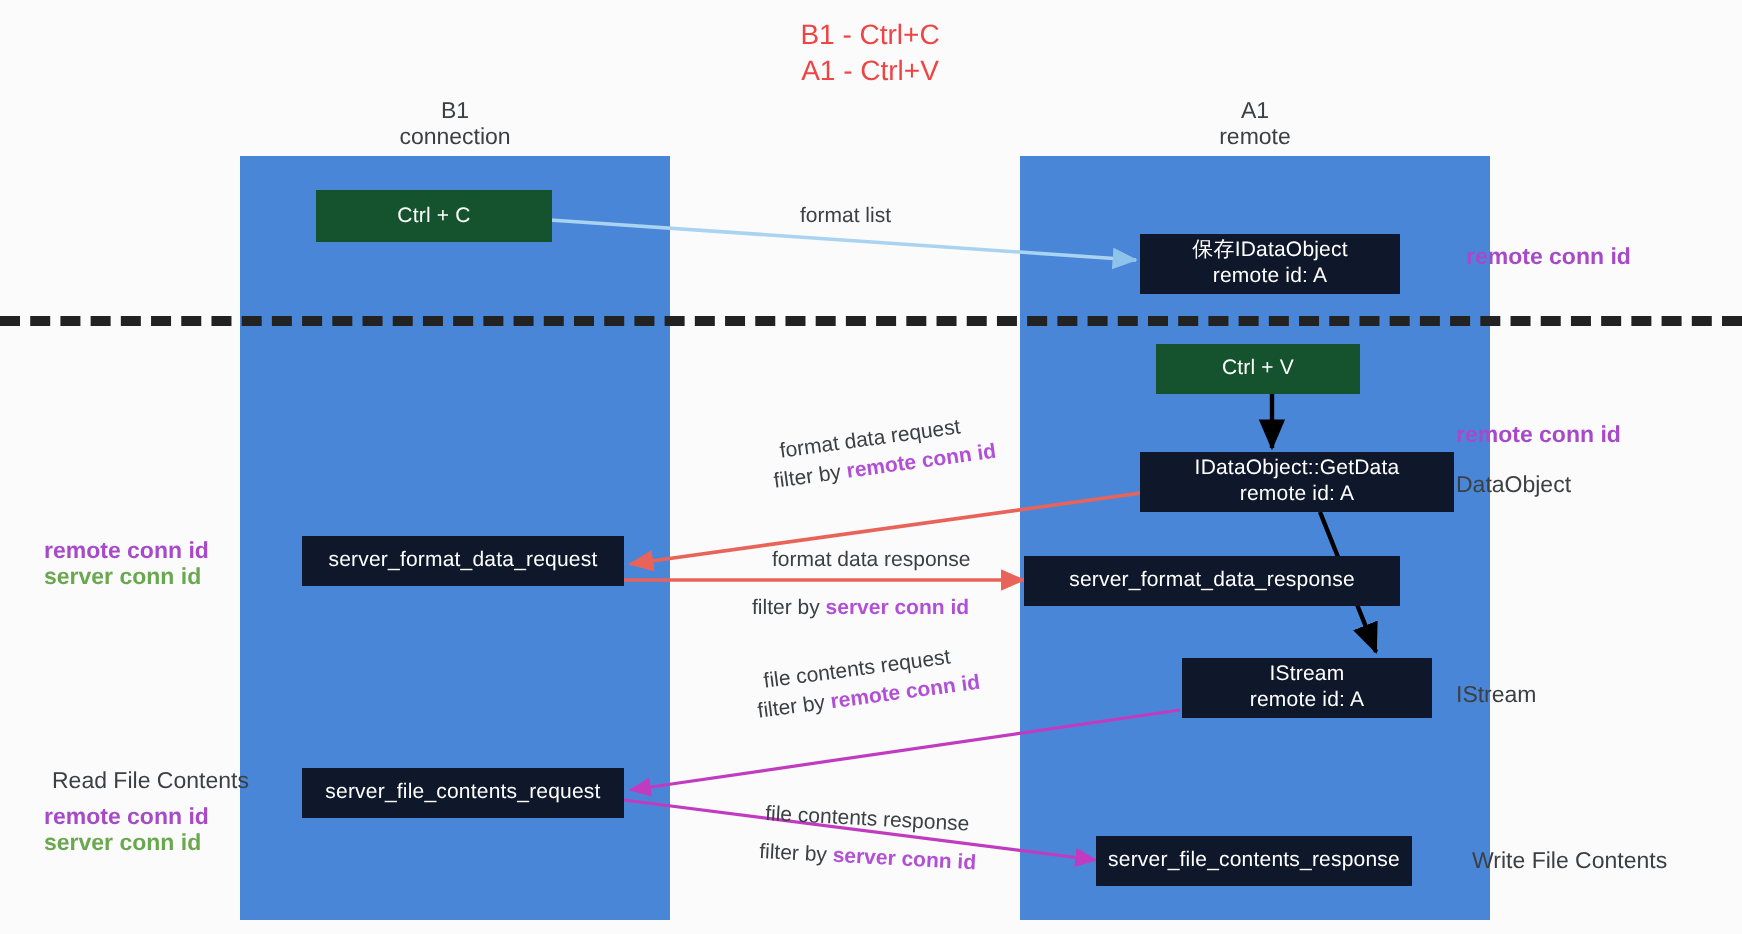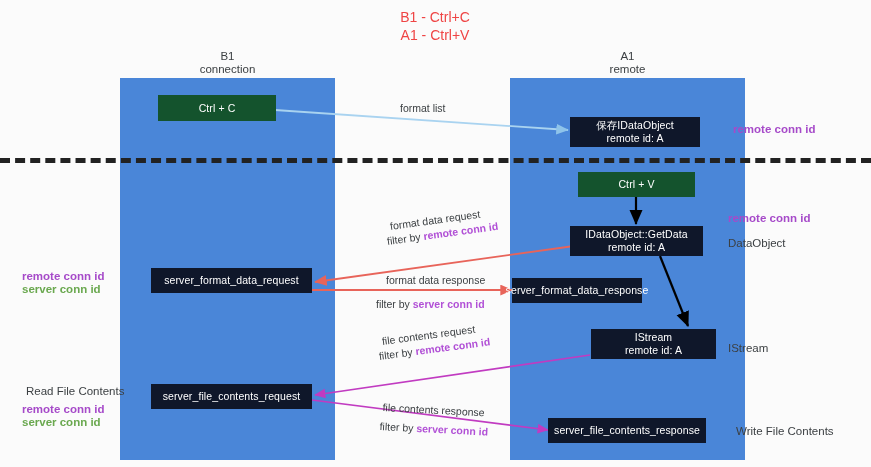--- a/index.html
+++ b/index.html
@@ -143,28 +143,28 @@
     <line x1="312" y1="400" x2="548" y2="430" stroke="#c13bc1" stroke-width="1.6" marker-end="url(#ah-magenta)"></line>
   </svg>
 
   <div class="dashsep" style="top:158px;"></div>
 
   <div class="box green" style="left:158px; top:95px; width:118px; height:26px;">Ctrl + C</div>
 
   <div class="box orange" style="left:570px; top:117px; width:130px; height:30px;">保存IDataObject
 remote id: A</div>
 
-  <div class="box green" style="left:578px; top:172px; width:117px; height:25px;">Ctrl + V</div>
+  <div class="box green" style="left:578px; top:172px; width:102px; height:25px;">Ctrl + V</div>
 
-  <div class="box orange" style="left:570px; top:226px; width:133px; height:30px;">IDataObject::GetData
+  <div class="box orange" style="left:570px; top:226px; width:157px; height:30px;">IDataObject::GetData
 remote id: A</div>
 
   <div class="box orange" style="left:151px; top:268px; width:161px; height:25px;">server_format_data_request</div>
 
-  <div class="box orange" style="left:512px; top:278px; width:130px; height:25px;">server_format_data_response</div>
+  <div class="box orange" style="left:512px; top:278px; width:188px; height:25px;">server_format_data_response</div>
 
   <div class="box orange" style="left:591px; top:329px; width:125px; height:30px;">IStream
 remote id: A</div>
 
   <div class="box orange" style="left:151px; top:384px; width:161px; height:25px;text-align:right;">server_file_contents_request</div>
 
   <div class="box orange" style="left:548px; top:418px; width:158px; height:25px;">server_file_contents_response</div>
 
   <div class="alabel" style="left:400px; top:101px;">format list</div>
 

